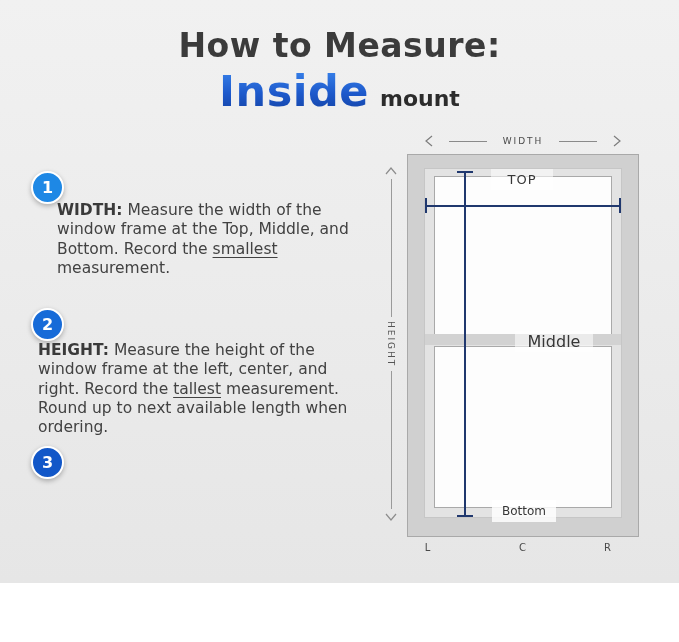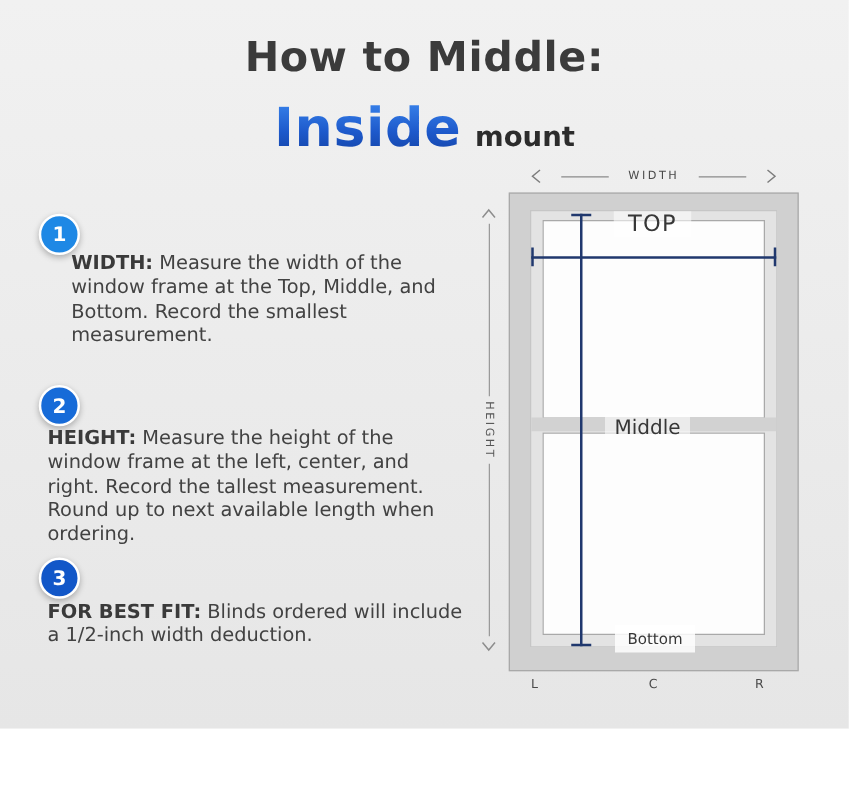--- a/index.html
+++ b/index.html
@@ -15,21 +15,21 @@
   .footer{
     position:absolute;left:0;top:583px;width:679px;height:59px;background:#ffffff;
   }
 
   
   .title-wrap{position:absolute;top:26px;left:0;width:679px;text-align:center;}
   .title-line1{
     font-size:33px;line-height:40px;font-weight:600;color:#3b3b3b;letter-spacing:.5px;margin:0;
   }
   .title-line2{
-    display:flex;justify-content:center;align-items:baseline;gap:11px;margin-top:12px;
+    display:flex;justify-content:center;align-items:baseline;gap:11px;margin-top:0px;
   }
   .title-highlight{
     font-size:43px;font-weight:700;letter-spacing:.5px;
     background:linear-gradient(180deg,#3c88ef 0%,#1d59cb 55%,#123f9f 100%);
     -webkit-background-clip:text;background-clip:text;color:#1c5fd4;
   }
   @supports ((-webkit-background-clip: text) or (background-clip: text)){
     .title-highlight{color:transparent;}
   }
   .title-suffix{font-size:22px;font-weight:600;color:#2c2c2c;}
@@ -40,21 +40,21 @@
     border:2px solid #ffffff;box-sizing:border-box;
     display:flex;align-items:center;justify-content:center;
     color:#fff;font-size:16px;font-weight:700;
     box-shadow:0 2px 5px rgba(0,0,0,.28);
   }
   .step-text{
     position:absolute;margin:0;white-space:pre;
     font-size:15.5px;line-height:19.3px;color:#424242;
   }
   .step-text strong{font-weight:700;color:#3a3a3a;}
-  .step-text .u{text-underline-offset:3px;text-decoration-thickness:1px;}
+  .step-text .u{text-decoration:underline;text-underline-offset:3px;text-decoration-thickness:1px;}
 
   
   .width-arrow{
     position:absolute;left:424px;top:134px;width:198px;height:14px;
     display:flex;align-items:center;gap:16px;
   }
   .width-arrow .line{height:1px;background:#8a8a8a;flex:1;}
   .width-arrow .lbl{font-size:9px;letter-spacing:2px;color:#4a4a4a;font-weight:500;}
 
   .height-arrow{
@@ -84,22 +84,22 @@
   .pane-bottom{
     position:absolute;left:9px;top:177px;right:9px;bottom:9px;
     background:#fdfdfd;border:1px solid #a9a9a9;
   }
 
   .pos-label{
     position:absolute;display:flex;align-items:center;justify-content:center;
     color:#373737;z-index:5;
   }
   .pos-label.top{left:491px;top:169px;width:62px;height:21px;
-    background:rgba(255,255,255,.55);font-size:18px;letter-spacing:1px;font-weight:500;}
-  .pos-label.middle{left:484px;top:331px;width:68px;height:21px;
+    background:rgba(255,255,255,.55);font-size:13px;letter-spacing:1px;font-weight:500;}
+  .pos-label.middle{left:515px;top:331px;width:78px;height:21px;
     background:rgba(255,255,255,.55);font-size:16px;font-weight:500;text-align:right;}
   .pos-label.bottom{left:492px;top:500px;width:64px;height:22px;
     background:rgba(255,255,255,.82);font-size:12px;font-weight:500;}
 
   .measure-v{position:absolute;left:456px;top:171px;width:18px;height:346px;z-index:6;}
   .measure-v .bar{position:absolute;left:8px;top:0;bottom:0;width:2px;background:#20386e;}
   .measure-v .cap-t{position:absolute;left:1px;top:0;width:16px;height:2px;background:#20386e;}
   .measure-v .cap-b{position:absolute;left:1px;bottom:0;width:16px;height:2px;background:#20386e;}
 
   .measure-h{position:absolute;left:425px;top:198px;width:196px;height:15px;z-index:6;}
@@ -112,21 +112,21 @@
     color:#4a4a4a;font-weight:500;width:20px;text-align:center;
   }
   .axis-l{left:418px;} .axis-c{left:513px;} .axis-r{left:598px;}
 </style>
 </head>
 <body>
 
 <div class="main">
 
   <div class="title-wrap">
-    <h1 class="title-line1">How to Middle:</h1>
+    <h1 class="title-line1">How to Measure:</h1>
     <div class="title-line2">
         <span class="title-highlight">Inside</span>
         <span class="title-suffix">mount</span>
       </div>
   </div>
 
   <div class="badge" style="left: 31px; top: 171px; background: linear-gradient(rgb(30, 136, 229), rgb(30, 136, 229)) rgb(30, 136, 229);">
       <span>1</span>
     </div>
   <p class="step-text" style="left:38px;top:201px;margin-left:19px;"><strong>WIDTH:</strong><span> Measure the width of the
@@ -139,22 +139,20 @@
     </div>
   <p class="step-text" style="left:38px;top:341px;"><strong>HEIGHT:</strong><span> Measure the height of the
 window frame at the left, center, and
 right. Record the </span><span class="u">tallest</span><span> measurement.
 Round up to next available length when
 ordering.</span></p>
 
   <div class="badge" style="left: 31px; top: 446px; background: linear-gradient(rgb(18, 87, 200), rgb(18, 87, 200)) rgb(18, 87, 200);">
       <span>3</span>
     </div>
-  <p class="step-text" style="left:38px;top:480px;"><strong>FOR BEST FIT:</strong><span> Blinds ordered will include
-a 1/2-inch width deduction.</span><span class="u"></span><span></span></p>
 
   <div class="width-arrow">
     <svg width="9" height="12" viewBox="0 0 9 12">
         <path d="M8 1 L2 6 L8 11" stroke="#7d7d7d" stroke-width="1.2" fill="none"></path>
       </svg>
     <div class="line"></div>
     <span class="lbl">WIDTH</span>
     <div class="line"></div>
     <svg width="9" height="12" viewBox="0 0 9 12">
         <path d="M1 1 L7 6 L1 11" stroke="#7d7d7d" stroke-width="1.2" fill="none"></path>

